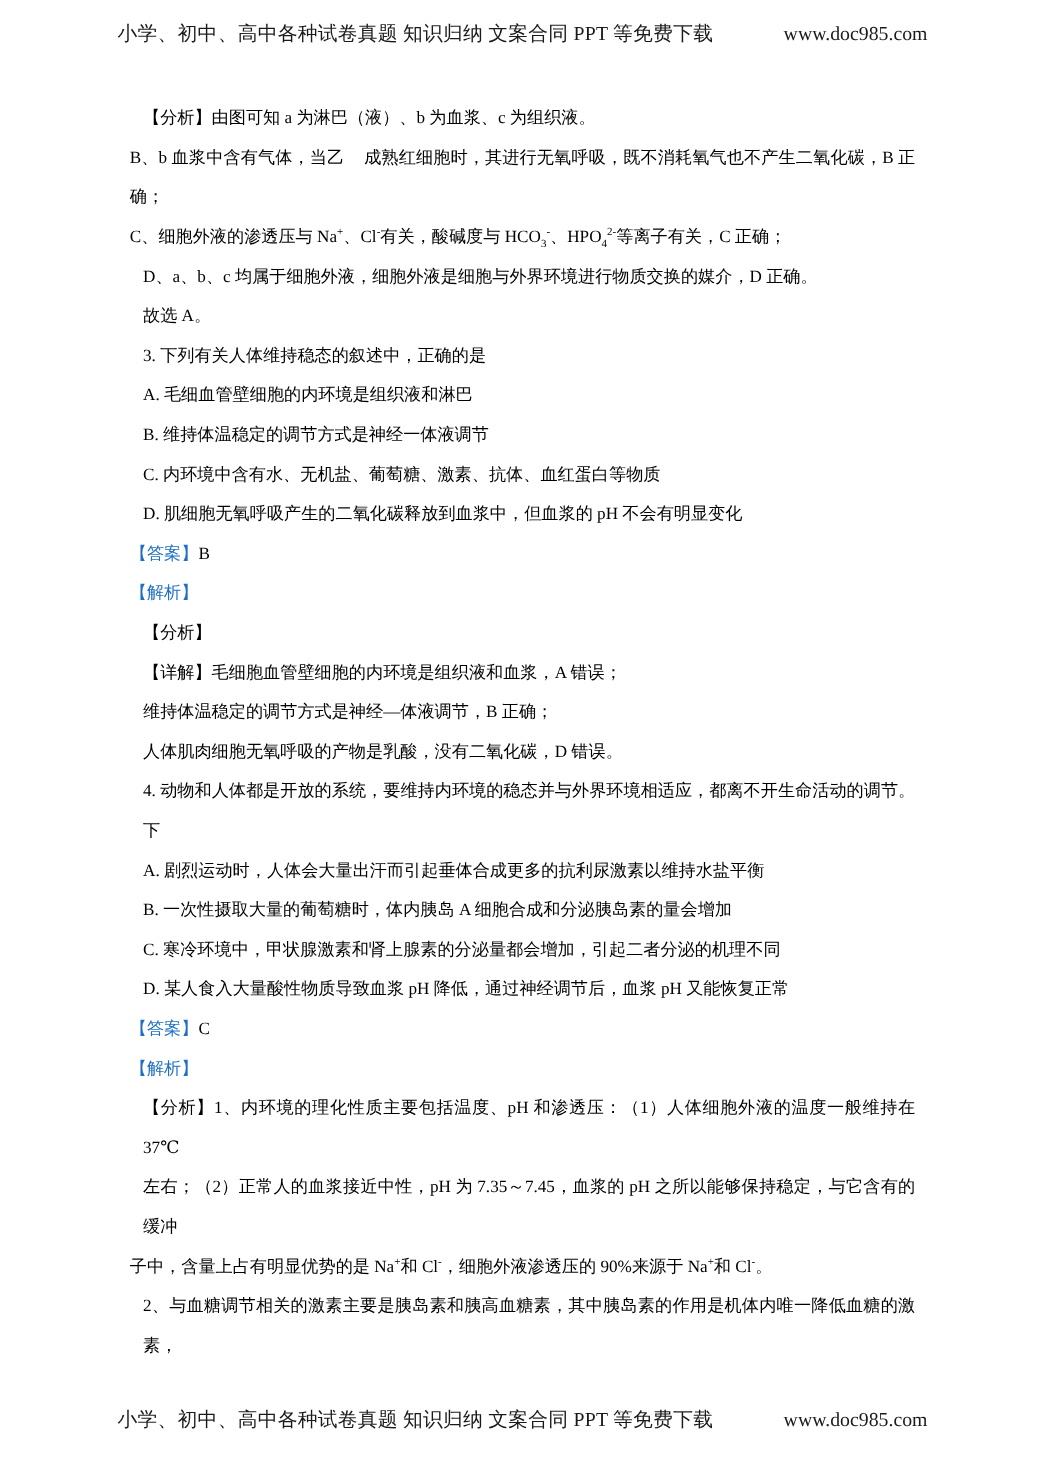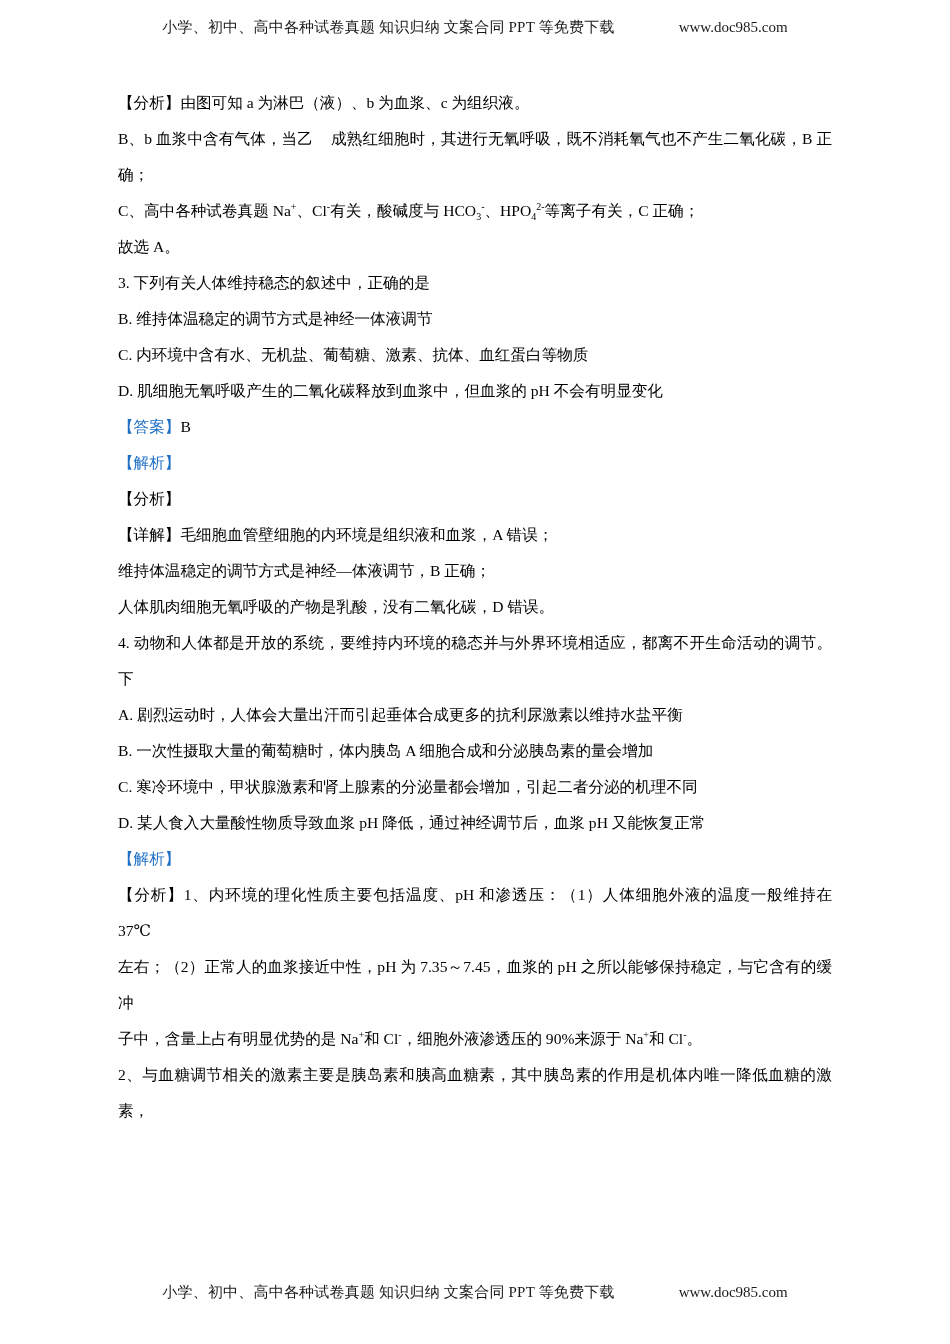--- a/index.html
+++ b/index.html
@@ -19,42 +19,42 @@
     width: 950px;
     height: 1344px;
     box-sizing: border-box;
     padding: 0;
     position: relative;
   }
   .header, .footer {
     display: flex;
     justify-content: center;
     align-items: baseline;
-    font-size: 15px;
+    font-size: 18px;
     color: #1a1a1a;
     letter-spacing: 0.2px;
   }
   .header {
     padding-top: 18px;
   }
   .header .site, .footer .site {
     margin-left: 64px;
     letter-spacing: 0px;
   }
   .footer {
     position: absolute;
     left: 0;
     right: 0;
     bottom: 42px;
   }
   .content {
     padding: 48px 118px 0 118px;
   }
   p.line {
-    margin: 0 0 0 0;
+    margin: 0 0 0 12px;
     padding: 0;
     font-size: 15.6px;
     line-height: 36px;
     white-space: pre-wrap;
     text-align: justify;
     text-justify: inter-ideograph;
   }
   .tag {
     color: #1f6fc4;
     margin-top: 38px;
@@ -81,46 +81,49 @@
     <span class="site">www.doc985.com</span>
   </div>
 
   <div class="content">
 
     <p class="line">【分析】由图可知 a 为淋巴（液）、b 为血浆、c 为组织液。</p>
 
 
     <p class="wrap"><span>B、b 血浆中含有气体，当乙</span><span style="display:inline-block;width:18px"></span><span>成熟红细胞时，其进行无氧呼吸，既不消耗氧气也不产生二氧化碳，B 正确；</span></p>
 
-    <p class="wrap"><span>C、高中各种试卷真题 Na</span><sup>+</sup><span>、Cl</span><sup>-</sup><span>有关，酸碱度与 HCO</span><sub>3</sub><sup>-</sup><span>、HPO</span><sub>4</sub><sup>2-</sup><span>等离子有关，C 正确；</span></p>
+    <p class="wrap"><span>C、细胞外液的渗透压与 Na</span><sup>+</sup><span>、Cl</span><sup>-</sup><span>有关，酸碱度与 HCO</span><sub>3</sub><sup>-</sup><span>、HPO</span><sub>4</sub><sup>2-</sup><span>等离子有关，C 正确；</span></p>
 
+    <p class="line">D、a、b、c 均属于细胞外液，细胞外液是细胞与外界环境进行物质交换的媒介，D 正确。</p>
 
     <p class="line">故选 A。</p>
 
     <p class="line">3. 下列有关人体维持稳态的叙述中，正确的是</p>
+    <p class="line">A. 毛细血管壁细胞的内环境是组织液和淋巴</p>
     <p class="line">B. 维持体温稳定的调节方式是神经一体液调节</p>
     <p class="line">C. 内环境中含有水、无机盐、葡萄糖、激素、抗体、血红蛋白等物质</p>
     <p class="line">D. 肌细胞无氧呼吸产生的二氧化碳释放到血浆中，但血浆的 pH 不会有明显变化</p>
 
     <p class="wrap"><span class="tag">【答案】</span><span>B</span></p>
 
     <p class="wrap"><span class="tag">【解析】</span></p>
 
     <p class="line">【分析】</p>
 
     <p class="line">【详解】毛细胞血管壁细胞的内环境是组织液和血浆，A 错误；</p>
     <p class="line">维持体温稳定的调节方式是神经—体液调节，B 正确；</p>
     <p class="line">人体肌肉细胞无氧呼吸的产物是乳酸，没有二氧化碳，D 错误。</p>
 
     <p class="line">4. 动物和人体都是开放的系统，要维持内环境的稳态并与外界环境相适应，都离不开生命活动的调节。下</p>
     <p class="line">A. 剧烈运动时，人体会大量出汗而引起垂体合成更多的抗利尿激素以维持水盐平衡</p>
     <p class="line">B. 一次性摄取大量的葡萄糖时，体内胰岛 A 细胞合成和分泌胰岛素的量会增加</p>
     <p class="line">C. 寒冷环境中，甲状腺激素和肾上腺素的分泌量都会增加，引起二者分泌的机理不同</p>
     <p class="line">D. 某人食入大量酸性物质导致血浆 pH 降低，通过神经调节后，血浆 pH 又能恢复正常</p>
 
+    <p class="wrap"><span class="tag">【答案】</span><span>C</span></p>
 
     <p class="wrap"><span class="tag">【解析】</span></p>
 
     <p class="line">【分析】1、内环境的理化性质主要包括温度、pH 和渗透压：（1）人体细胞外液的温度一般维持在 37℃</p>
     <p class="line">左右；（2）正常人的血浆接近中性，pH 为 7.35～7.45，血浆的 pH 之所以能够保持稳定，与它含有的缓冲</p>
 
     <p class="wrap"><span>子中，含量上占有明显优势的是 Na</span><sup>+</sup><span>和 Cl</span><sup>-</sup><span>，细胞外液渗透压的 90%来源于 Na</span><sup>+</sup><span>和 Cl</span><sup>-</sup><span>。</span></p>
 
     <p class="line">2、与血糖调节相关的激素主要是胰岛素和胰高血糖素，其中胰岛素的作用是机体内唯一降低血糖的激素，</p>
 

